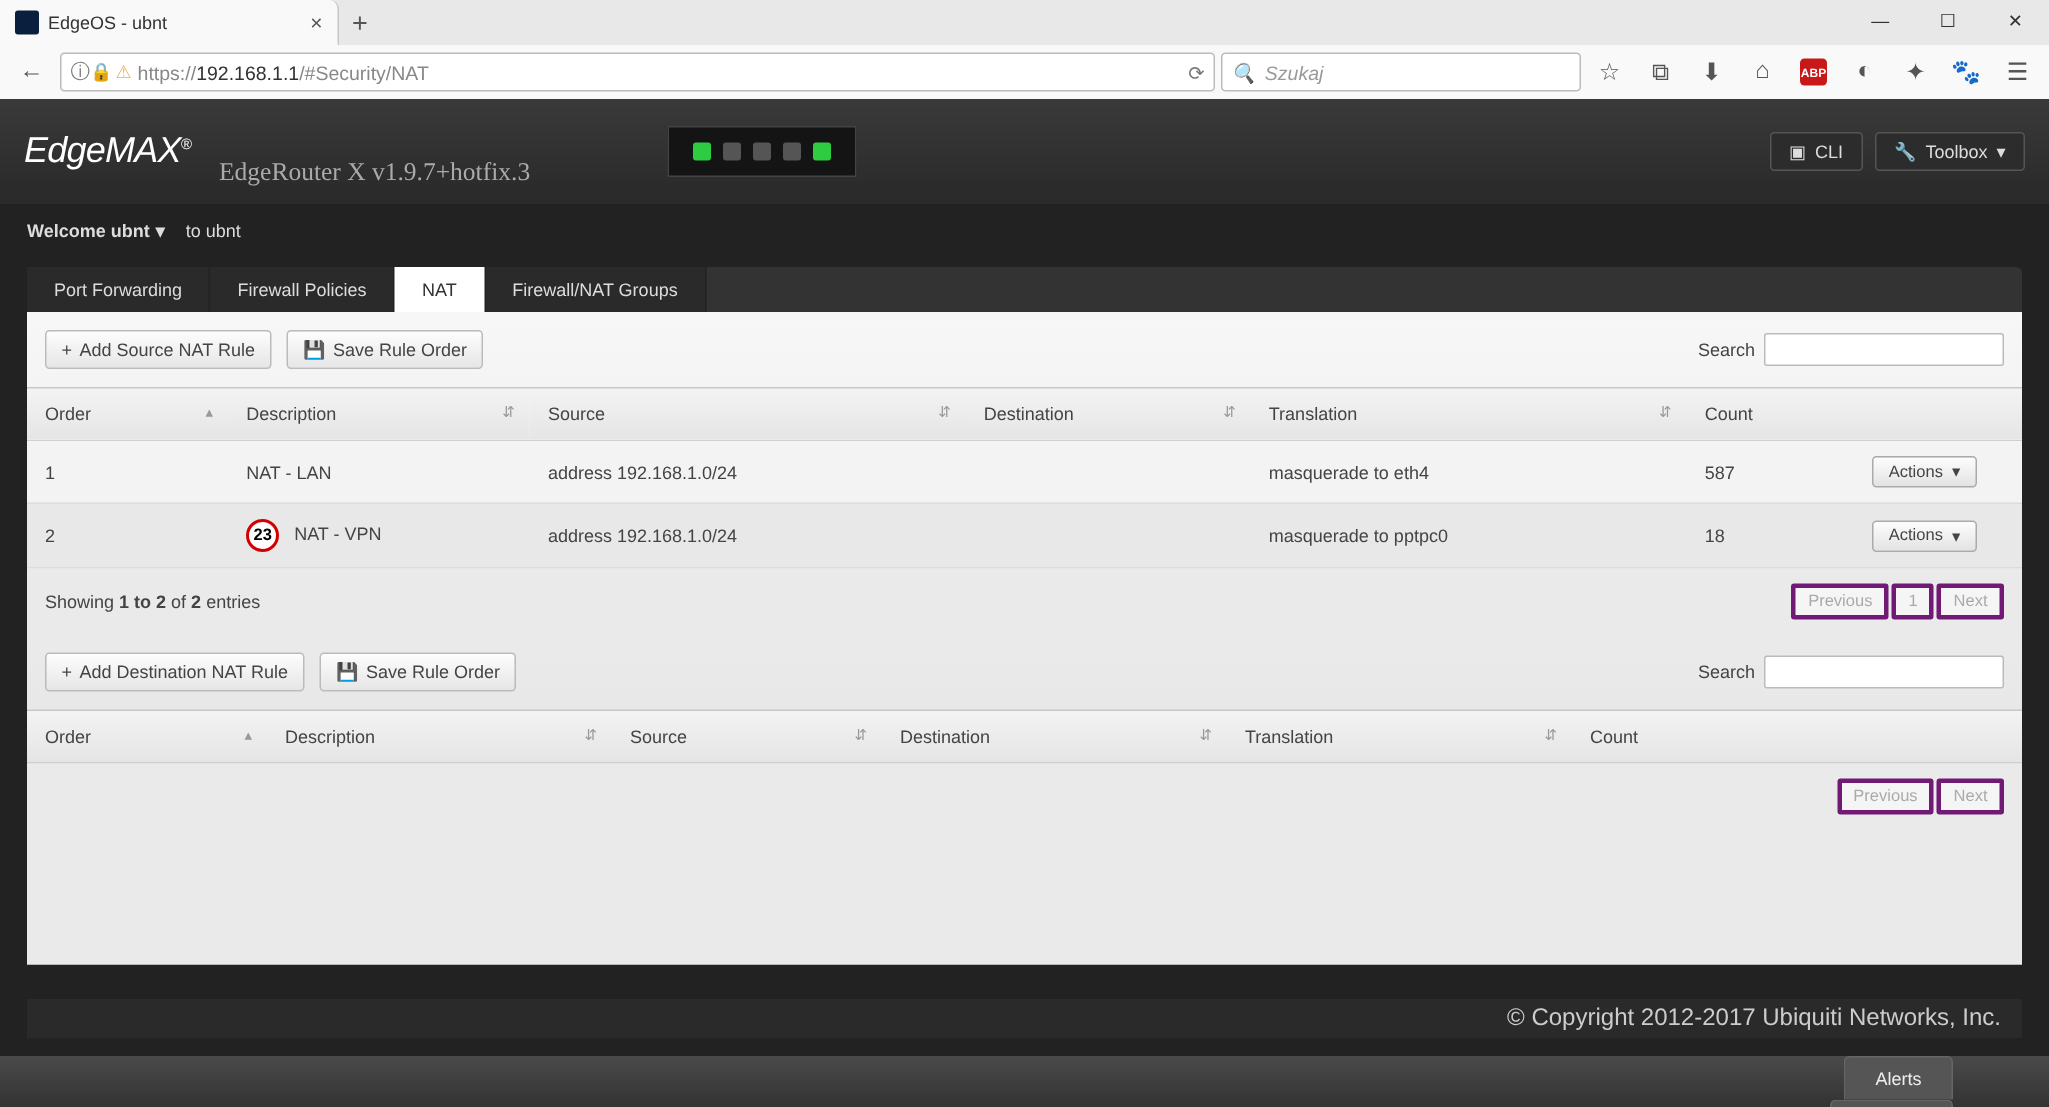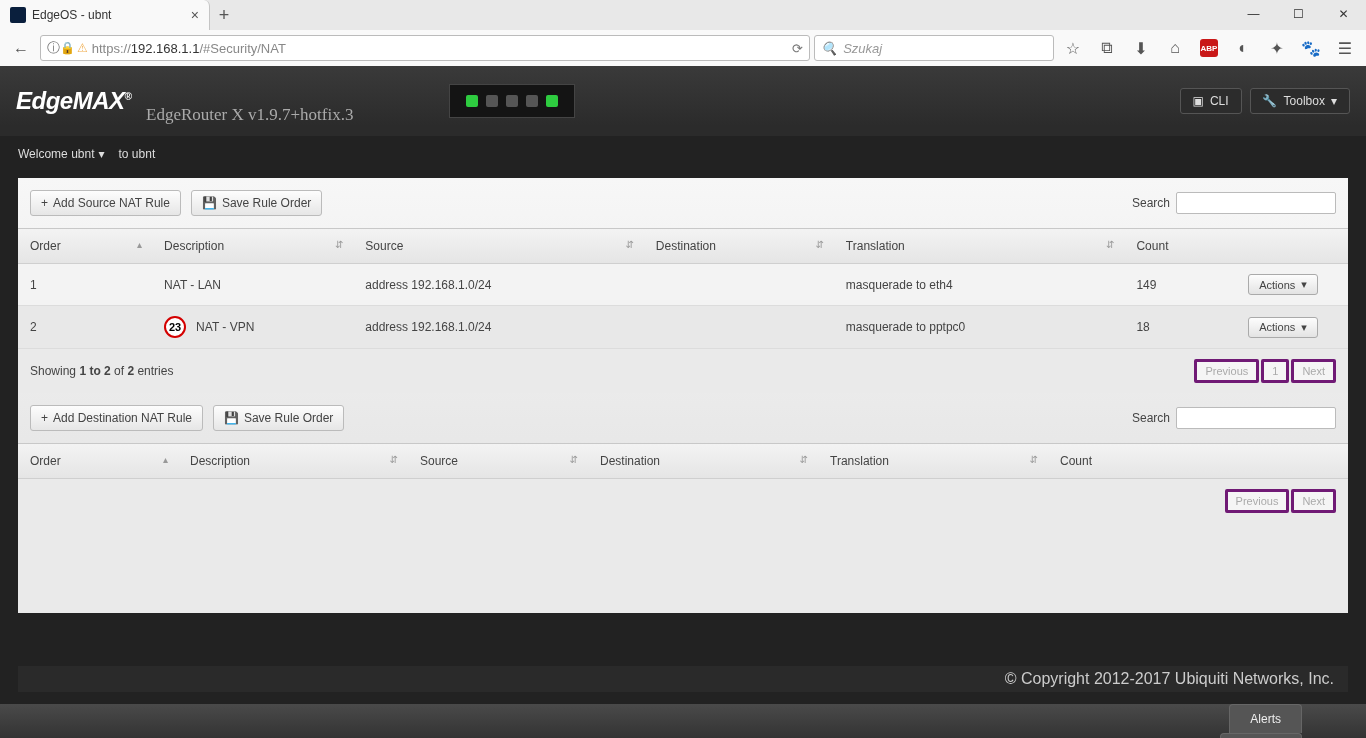--- a/index.html
+++ b/index.html
@@ -1,59 +1,59 @@
 <!DOCTYPE html>
 <html><head>
 <meta charset="utf-8">
 <style>
 * { box-sizing: border-box; margin: 0; padding: 0; font-family: Arial, Helvetica, sans-serif; }
 body { background: #fff; width: 1366px; height: 738px; overflow: hidden; position: relative; }
 
 
 .browser-chrome { background: #f0f0f0; border-bottom: 1px solid #a8a8a8; }
 .tabbar { display: flex; align-items: center; height: 30px; background: #e8e8e8; }
-.tab { display: flex; align-items: center; gap: 6px; padding: 0 10px; height: 30px; background: #f9f9f9; border-right: 1px solid #c5c5c5; border-top-right-radius: 6px; font-size: 12px; color: #333; width: 210px; }
+.tab { display: flex; align-items: center; gap: 6px; padding: 0 10px; height: 30px; background: #f9f9f9; border-right: 1px solid #c5c5c5; border-top-right-radius: 6px; font-size: 12px; color: #333; width: 226px; }
 .tab .favicon { width: 16px; height: 16px; background: #0a1f3d; border-radius: 2px; }
 .tab .title { flex: 1; overflow: hidden; text-overflow: ellipsis; white-space: nowrap; }
 .tab .close { color: #555; font-size: 14px; cursor: pointer; }
 .newtab { width: 28px; text-align: center; color: #555; font-size: 18px; cursor: pointer; }
 .win-controls { position: absolute; right: 0; top: 0; display: flex; }
 .win-controls div { width: 45px; height: 28px; display: flex; align-items: center; justify-content: center; font-size: 12px; color: #333; }
 .toolbar { display: flex; align-items: center; height: 36px; padding: 0 6px; gap: 4px; background: #f9f9f9; }
 .nav-btn { width: 30px; height: 30px; border-radius: 4px; display: flex; align-items: center; justify-content: center; color: #555; font-size: 16px; }
 .url-bar { flex: 1; display: flex; align-items: center; height: 26px; border: 1px solid #bbb; border-radius: 3px; background: #fff; padding: 0 6px; font-size: 13px; color: #777; }
 .url-bar .lock { color: #4caf50; margin-right: 2px; font-size: 12px; }
 .url-bar .warn { color: #f0ad4e; margin-right: 4px; font-size: 12px; }
 .url-bar .proto { color: #888; }
 .url-bar .host { color: #333; }
 .search-bar { width: 240px; height: 26px; border: 1px solid #bbb; border-radius: 3px; background: #fff; padding: 0 6px; display: flex; align-items: center; gap: 6px; font-size: 13px; color: #999; font-style: italic; }
 .tb-ico { width: 30px; height: 30px; display: flex; align-items: center; justify-content: center; color: #555; font-size: 16px; }
 .abp { width: 18px; height: 18px; border-radius: 3px; background: #c91818; color: #fff; font-size: 8px; font-weight: bold; display: flex; align-items: center; justify-content: center; }
 
 
 .app { position: absolute; top: 66px; left: 0; right: 0; bottom: 0; background: linear-gradient(#3a3a3a,#2b2b2b 60px) no-repeat, #222; background-size: 100% 70px; }
 .app-header { display: flex; align-items: center; height: 70px; padding: 0 16px; gap: 18px; color: #ddd; }
-.logo { font-size: 24px; font-weight: bold; font-style: italic; color: #fff; letter-spacing: -0.5px; }
+.logo { font-size: 24px; font-weight: normal; font-style: italic; color: #fff; letter-spacing: -0.5px; }
 .logo .max { font-style: italic; }
 .model { font-size: 17px; color: #aaa; font-family: Liberation Serif, serif; }
 .port-leds { background: #141414; border: 1px solid #444; padding: 10px 16px; display: flex; gap: 8px; margin-left: 300px; }
 .led { width: 12px; height: 12px; border-radius: 2px; background: #555; }
 .led.on { background: #2ecc40; }
 .stats { font-size: 11px; color: #aaa; margin-left: 14px; }
 .stats .row { display: flex; align-items: center; gap: 8px; margin: 2px 0; }
 .stats .label { width: 48px; color: #888; }
 .stats .bar { width: 150px; height: 4px; background: #444; position: relative; }
 .stats .bar .fill { height: 100%; background: #0094d8; }
 .stats .val { color: #ccc; }
 .hdr-right { margin-left: auto; display: flex; gap: 8px; }
 .hdr-btn { background: #2c2c2c; border: 1px solid #555; color: #ddd; padding: 5px 12px; font-size: 12px; border-radius: 3px; display: flex; align-items: center; gap: 6px; }
 
 
 .subbar { display: flex; align-items: center; height: 36px; padding: 0 18px; gap: 14px; color: #ddd; font-size: 12px; }
-.subbar .welcome { display: flex; align-items: flex-start; gap: 4px; }
+.subbar .welcome { display: flex; align-items: flex-start; gap: 4px; font-weight: bold; }
 .main-tabs { margin-left: auto; display: flex; }
 .main-tab { background: #3d3d3d; color: #ddd; padding: 8px 16px; font-size: 12px; border-left: 1px solid #2a2a2a; cursor: pointer; }
 .main-tab:first-child { border-left: none; }
 .main-tab.active { background: #666; color: #fff; }
 
 .content-wrap { margin: 6px 18px 0; background: #333; border-radius: 4px 4px 0 0; padding-top: 0; position: relative; }
 .sub-tabs { display: flex; }
 .sub-tab { background: #2a2a2a; color: #ddd; padding: 8px 18px; font-size: 12px; border-right: 1px solid #222; cursor: pointer; }
 .sub-tab.active { background: #fff; color: #333; }
 
@@ -160,20 +160,26 @@
 
   <div class="subbar">
     <div class="welcome">
         <span>Welcome ubnt</span>
         <span>▾</span>
       </div>
     <span>to ubnt</span>
   </div>
 
   <div class="content-wrap">
+    <div class="sub-tabs">
+      <div class="sub-tab">Port Forwarding</div>
+      <div class="sub-tab">Firewall Policies</div>
+      <div class="sub-tab active">NAT</div>
+      <div class="sub-tab">Firewall/NAT Groups</div>
+    </div>
 
     <div class="panel">
 
       <div class="panel-section">
         <div class="toolbar-row">
           <div class="btn">
               <span>+</span>
               <span>Add Source NAT Rule</span>
             </div>
           <div class="btn">
@@ -199,21 +205,21 @@
           <th style="width:100px"></th>
         </tr>
           </thead>
         <tbody>
           <tr>
             <td>1</td>
             <td>NAT - LAN</td>
             <td>address 192.168.1.0/24</td>
             <td></td>
             <td>masquerade to eth4</td>
-            <td>149</td>
+            <td>587</td>
             <td><div class="actions-btn">
                   <span>Actions</span>
                   <span>▾</span>
                 </div></td>
           </tr>
           <tr class="alt">
             <td>2</td>
             <td><span class="step-badge">23</span><span>NAT - VPN</span></td>
             <td>address 192.168.1.0/24</td>
             <td></td>

